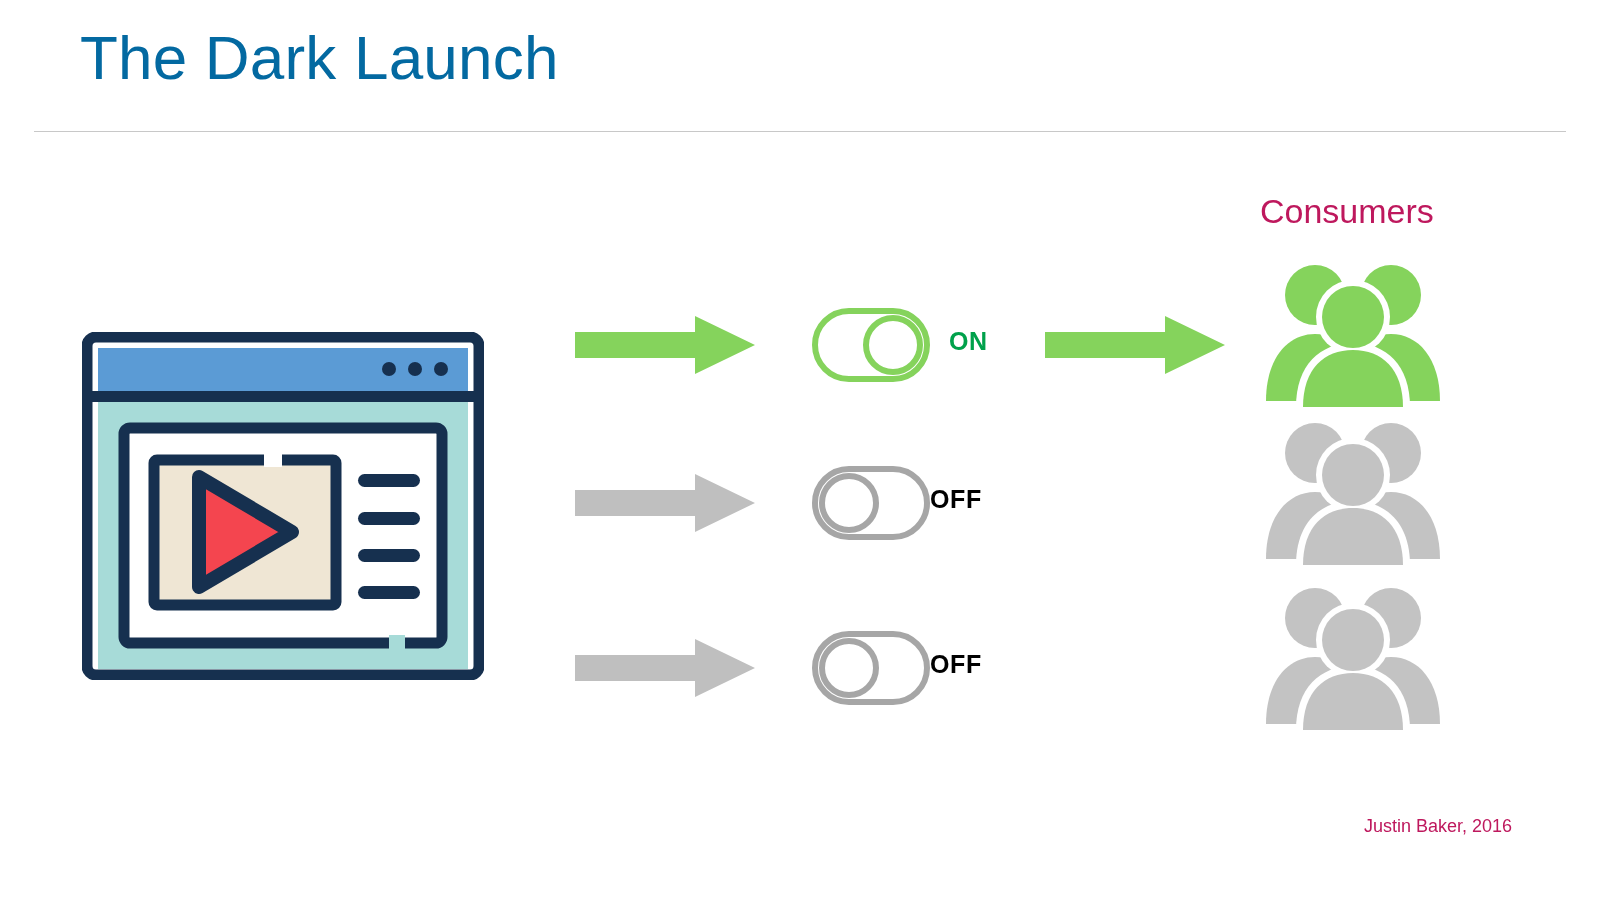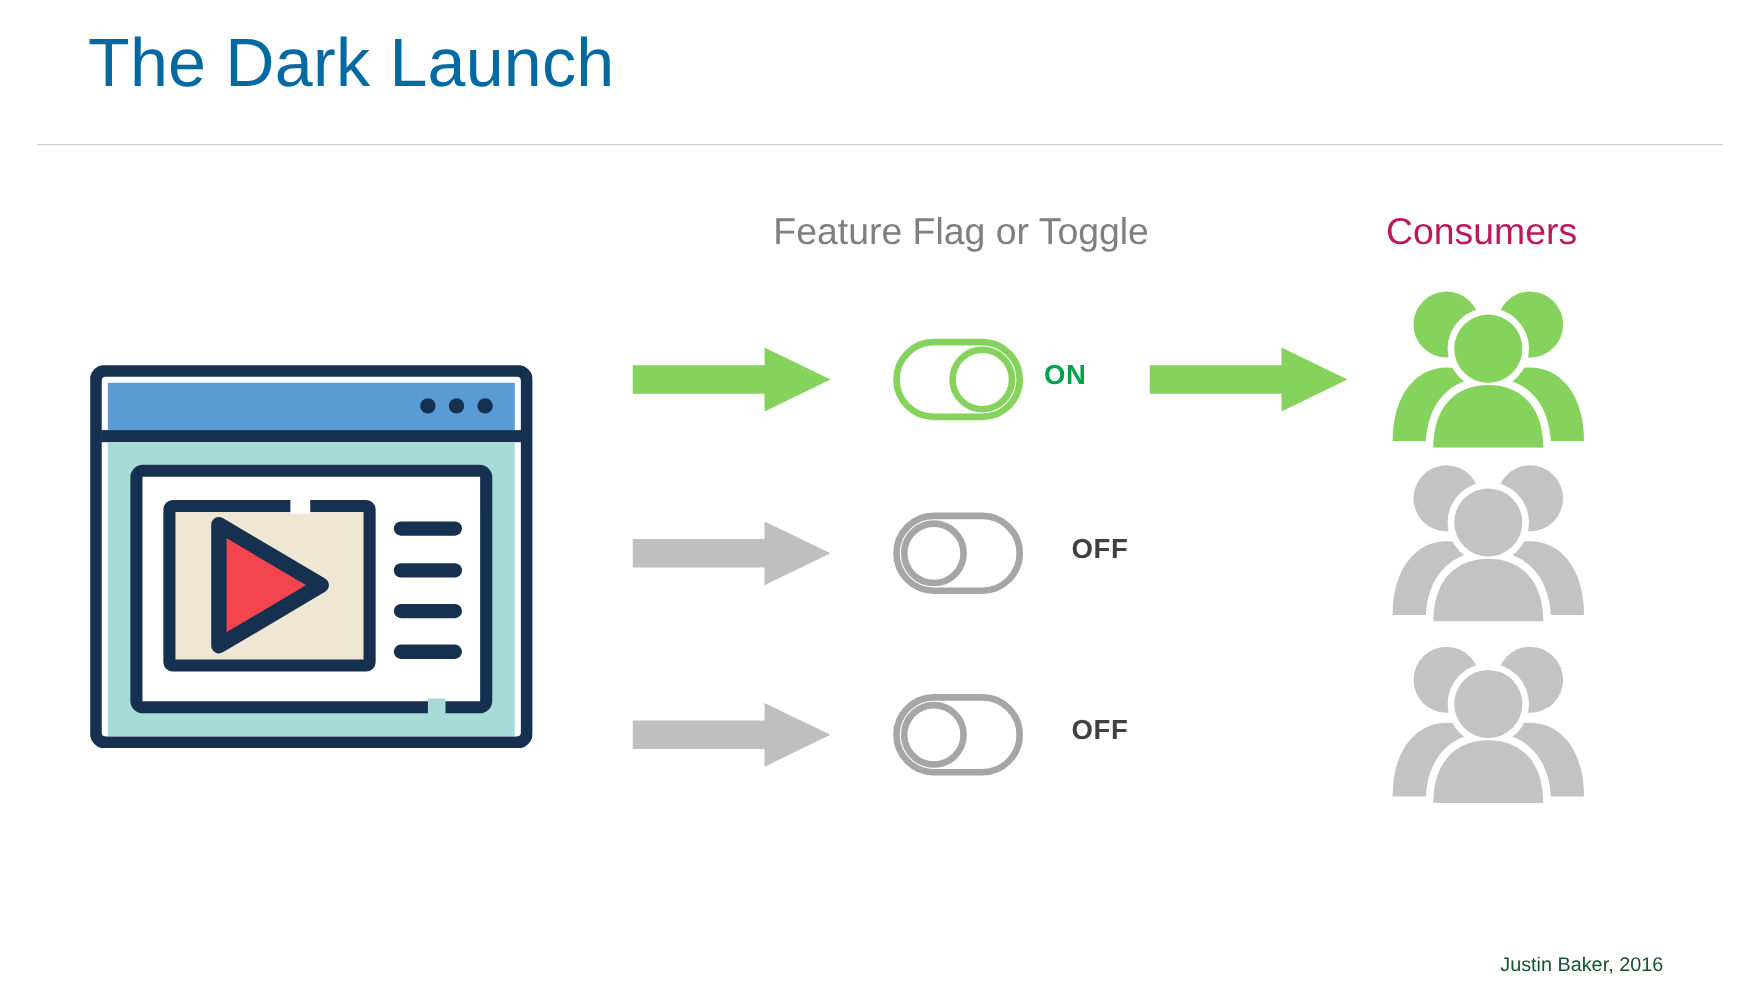--- a/index.html
+++ b/index.html
@@ -67,23 +67,23 @@
     left: 1260px;
     top: 194px;
     font-size: 34px;
     color: #be185d;
   }
 
   
   .attribution {
     position: absolute;
     right: 88px;
-    top: 867px;
+    top: 816px;
     font-size: 18px;
-    color: #14532d;
+    color: #be185d;
     white-space: nowrap;
   }
 
   
   .browser-icon {
     position: absolute;
     left: 82px;
     top: 332px;
     width: 402px;
     height: 348px;
@@ -122,40 +122,39 @@
   .toggle-label {
     position: absolute;
     top: 74px;
     font-size: 25px;
     font-weight: bold;
     letter-spacing: 0.6px;
     line-height: 1;
     white-space: nowrap;
   }
   .toggle-label.on  { left: 949px; color: #00A14B; }
-  .toggle-label.off { left: 974px; color: #404040; }
+  .toggle-label.off { left: 930px; color: #000000; }
 
   .people {
     position: absolute;
     left: 1258px;
     top: 0px;
     width: 190px;
     height: 152px;
   }
   .people svg { display: block; width: 100%; height: 100%; }
 </style>
 </head>
 <body>
 
 <div class="slide">
 
   <div class="slide-title">The Dark Launch</div>
   <div class="title-rule"></div>
 
-  <div class="col-head flag">Feature Flag or Toggle</div>
   <div class="col-head consumers">Consumers</div>
 
   <div class="browser-icon">
     <svg viewBox="0 0 402 348" xmlns="http://www.w3.org/2000/svg">
 
       <rect x="5" y="5" width="392" height="338" rx="9" ry="9" fill="#ffffff" stroke="#16304F" stroke-width="11"></rect>
 
       <rect x="16" y="16" width="370" height="43" fill="#5B9BD5"></rect>
 
       <rect x="10" y="59" width="382" height="11" fill="#16304F"></rect>

